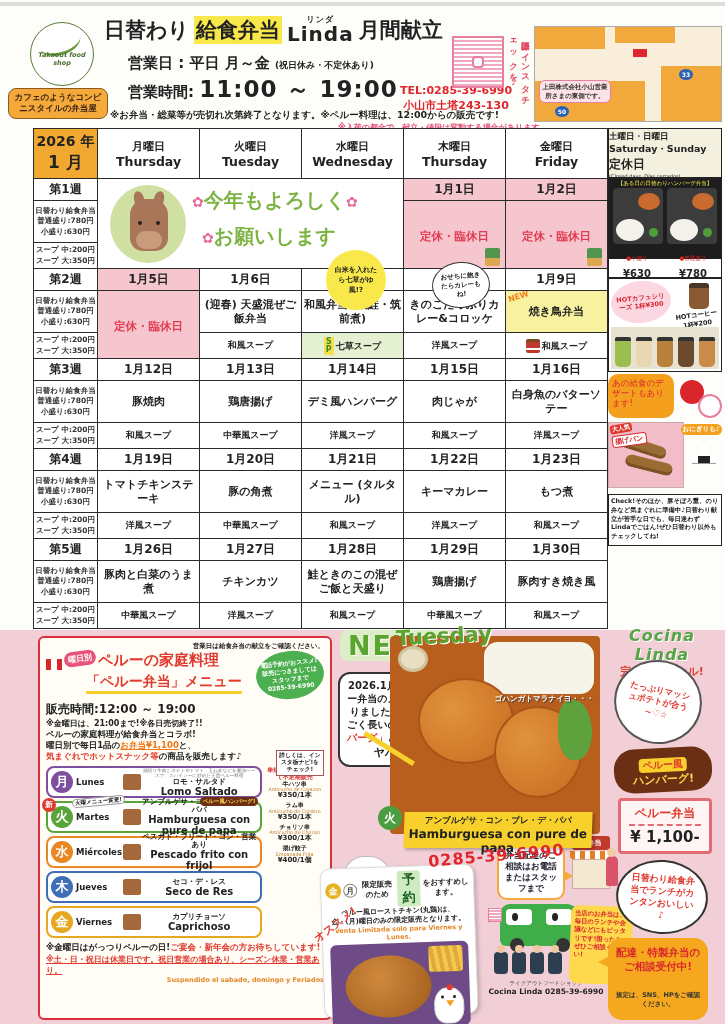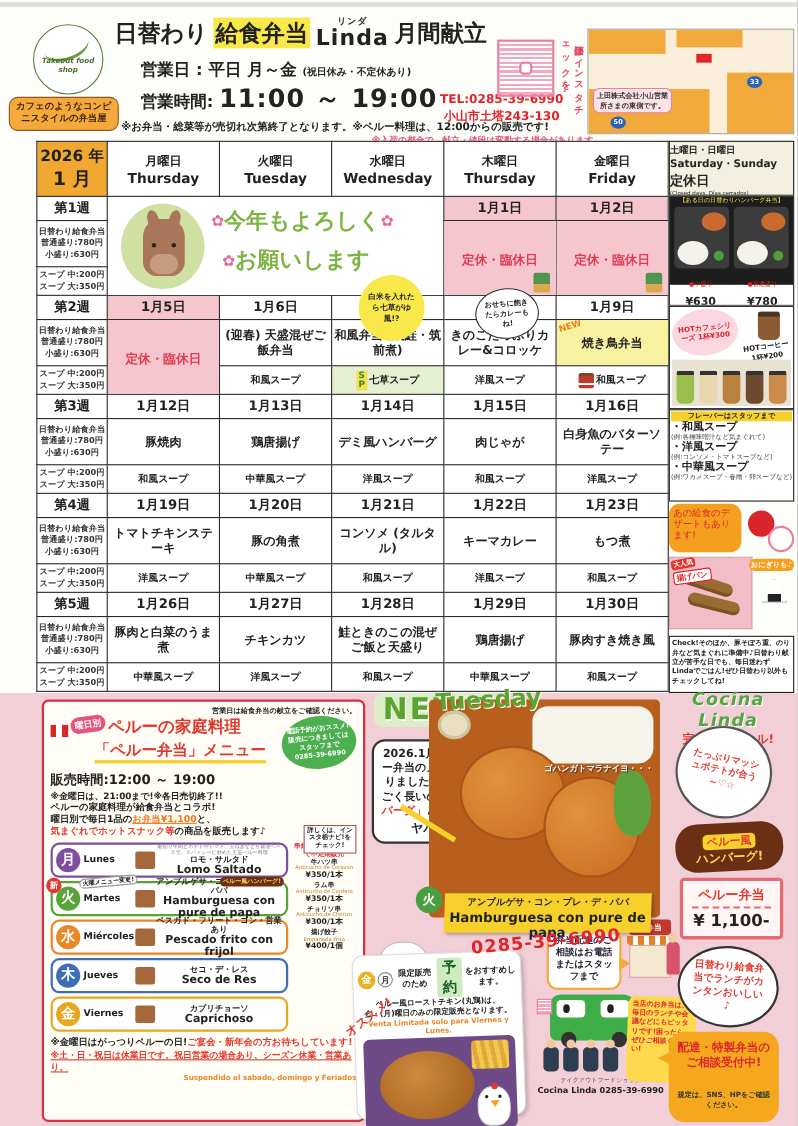--- a/index.html
+++ b/index.html
@@ -428,21 +428,21 @@
       <td><span>1月23日</span></td>
     </tr>
     <tr class="rm">
       <td class="plabel">
             <div class="pl1">日替わり給食弁当</div>
             <div>普通盛り:780円</div>
             <div>小盛り:630円</div>
           </td>
       <td class="menuc"><span>トマトチキンステーキ</span></td>
       <td class="menuc"><span>豚の角煮</span></td>
-      <td class="menuc"><span>コンソメ (タルタル)</span></td>
+      <td class="menuc"><span>メニュー (タルタル)</span></td>
       <td class="menuc"><span>キーマカレー</span></td>
       <td class="menuc"><span>もつ煮</span></td>
     </tr>
     <tr class="rs">
       <td class="plabel">
             <div>スープ 中:200円</div>
             <div>スープ 大:350円</div>
           </td>
       <td class="soupc"><span>洋風スープ</span></td>
       <td class="soupc"><span>中華風スープ</span></td>
@@ -519,29 +519,20 @@
       <div class="hot-bub">HOTカフェシリーズ 1杯¥300</div>
       <div class="cup"></div>
       <div class="hot-cof">HOTコーヒー 1杯¥200</div>
       <div class="drinks">
         <i class="dcup" style="background:#9bbf4e"></i>
           <i class="dcup" style="background:#e8d7b0"></i>
           <i class="dcup" style="background:#b9813c"></i>
           <i class="dcup" style="background:#6b4a2f"></i>
           <i class="dcup" style="background:#c98a4a"></i>
       </div>
-    </div>
-    <div class="sbox b4">
-      <div class="flavor-chip">フレーバーはスタッフまで</div>
-      <div class="sp-name">・和風スープ</div>
-      <div class="sp-ex">(例:各種味噌汁など気まぐれて)</div>
-      <div class="sp-name">・洋風スープ</div>
-      <div class="sp-ex">(例:コンソメ・トマトスープなど)</div>
-      <div class="sp-name">・中華風スープ</div>
-      <div class="sp-ex">(例:ワカメスープ・春雨・卵スープなど)</div>
     </div>
     <div class="sbox b5">
       <div class="dessert">あの給食のデザートもあります!</div>
       <i class="des1"></i>
       <i class="des2"></i>
     </div>
     <div class="sbox b6">
       <div class="agepan-ph">
           <i class="stick s1"></i>
           <i class="stick s2"></i>

